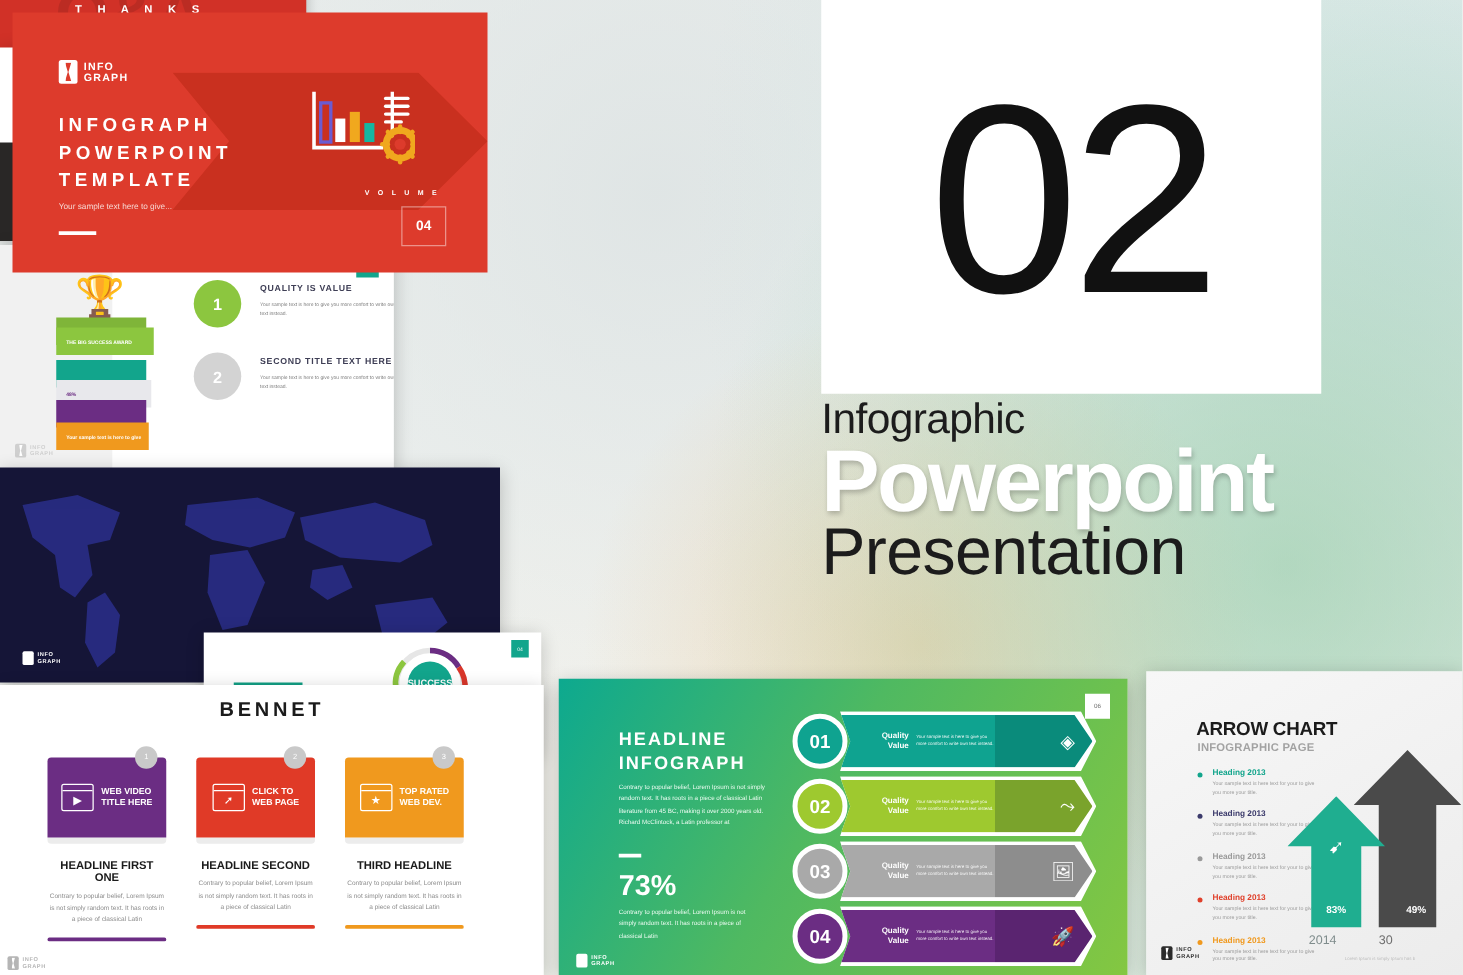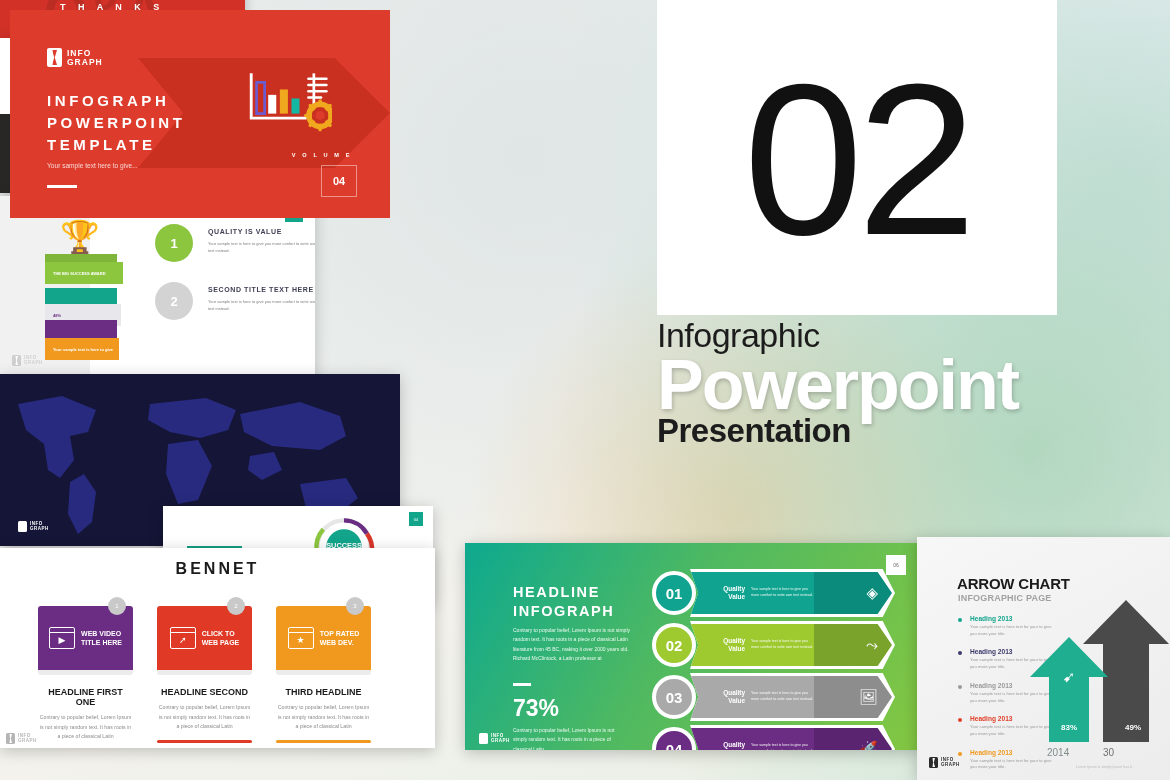--- a/index.html
+++ b/index.html
@@ -106,21 +106,21 @@
   #s-success .kpi { position:absolute; left:24px; top:40px; width:55px; height:22px; background:#13a085;
                     color:#fff; font-size:8px; font-weight:bold; display:flex; align-items:center;
                     justify-content:center; }
   #s-success .kpitxt { position:absolute; left:24px; top:66px; width:60px; font-size:3px; line-height:1.7; color:#9a9a9a; }
   #s-success .donut { position:absolute; right:52px; top:4px; width:74px; height:74px; }
   #s-success .logo { position:absolute; left:16px; bottom:8px; display:flex; align-items:center; gap:3px; }
   #s-success .badge { position:absolute; right:10px; top:6px; width:14px; height:14px; background:#12a58c;
                       color:#fff; font-size:4px; display:flex; align-items:center; justify-content:center; }
 
   
-  #s-bennet { left:0; top:548px; width:435px; height:200px; background:#fff; }
+  #s-bennet { left:0; top:548px; width:435px; height:232px; background:#fff; }
   #s-bennet .title { position:absolute; left:0; right:0; top:12px; text-align:center;
                      font-size:16px; font-weight:bold; letter-spacing:3px; color:#1b1b1b; }
   #s-bennet .cards { position:absolute; left:38px; top:58px; display:flex; gap:24px; }
   #s-bennet .card { width:95px; }
   #s-bennet .card .head { height:64px; border-radius:3px 3px 0 0; display:flex; align-items:center;
                           justify-content:center; gap:6px; position:relative; color:#fff; }
   #s-bennet .card .numb { position:absolute; right:7px; top:-9px; width:18px; height:18px; border-radius:50%;
                           background:#c9c9c9; color:#fff; font-size:6px; display:flex;
                           align-items:center; justify-content:center; }
   #s-bennet .card .glyph { width:26px; height:22px; border:1.6px solid #fff; border-radius:2px; position:relative; }
@@ -146,21 +146,21 @@
   #s-red .sub { position:absolute; left:37px; top:152px; font-size:6.6px; color:#f7d5d0; }
   #s-red .rule { position:absolute; left:37px; top:175px; width:30px; height:3px; background:#fff; }
   #s-red .volume { position:absolute; right:38px; top:142px; font-size:5.6px; font-weight:bold;
                    letter-spacing:2.6px; color:#fff; }
   #s-red .volnum { position:absolute; right:33px; top:155px; width:36px; height:32px;
                    border:1px solid rgba(255,255,255,0.45); display:flex; align-items:center;
                    justify-content:center; color:#fff; font-size:11px; font-weight:bold; }
   #s-red .art { position:absolute; right:58px; top:58px; width:90px; height:68px; }
 
   
-  #s-green { left:465px; top:543px; width:455px; height:207px;
+  #s-green { left:447px; top:543px; width:455px; height:237px;
              background:linear-gradient(120deg,#0da98f 0%, #4fb961 45%, #84c741 100%); }
   #s-green h1 { position:absolute; left:48px; top:40px; font-size:14.5px; font-weight:bold;
                 line-height:1.3; letter-spacing:1.6px; color:#fff; }
   #s-green p.body { position:absolute; left:48px; top:83px; width:125px; font-size:5px;
                     line-height:1.85; color:#eafbf0; }
   #s-green .rule { position:absolute; left:48px; top:140px; width:18px; height:2.5px; background:#fff; }
   #s-green .pct { position:absolute; left:48px; top:152px; font-size:23px; font-weight:bold; color:#fff; }
   #s-green p.body2 { position:absolute; left:48px; top:183px; width:115px; font-size:5px;
                      line-height:1.85; color:#eafbf0; }
   #s-green .rows { position:absolute; left:187px; top:26px; }
@@ -203,21 +203,21 @@
   #s-arrow .logo { position:absolute; left:12px; bottom:12px; display:flex; align-items:center; gap:3px; }
 
   
   #hero-card { position:absolute; left:657px; top:-10px; width:400px; height:325px; background:#fff; }
   #hero-card .num { position:absolute; left:50%; top:52%; transform:translate(-50%,-50%);
                     font-size:215px; font-weight:100; color:#111; line-height:1; letter-spacing:-6px; }
   #hero-text { position:absolute; left:657px; top:318px; width:470px; }
   #hero-text .l1 { font-size:34px; font-weight:300; color:#1c1c1c; letter-spacing:-0.5px; line-height:1.05; }
   #hero-text .l2 { font-size:70px; font-weight:bold; color:#fff; letter-spacing:-2px;
                    line-height:1.0; margin-top:-4px; text-shadow:1px 2px 4px rgba(0,0,0,0.22); }
-  #hero-text .l3 { font-size:33px; font-weight:700; color:#1c1c1c; letter-spacing:-0.5px;
+  #hero-text .l3 { font-size:53px; font-weight:400; color:#1c1c1c; letter-spacing:-0.5px;
                    line-height:1.05; margin-top:-6px; }
 
   
   .mark { width:9px; height:11px; background:currentColor; position:relative;
           border-radius:1.5px; display:inline-block; }
   .mark:before { content:""; position:absolute; left:50%; top:1px; transform:translateX(-50%);
           width:3px; height:9px; background:#fff; clip-path:polygon(0 0,100% 0,60% 50%,100% 100%,0 100%,40% 50%); }
   .marktxt { font-size:4.5px; font-weight:bold; line-height:1.05; letter-spacing:0.5px; }
 </style>
 </head>

